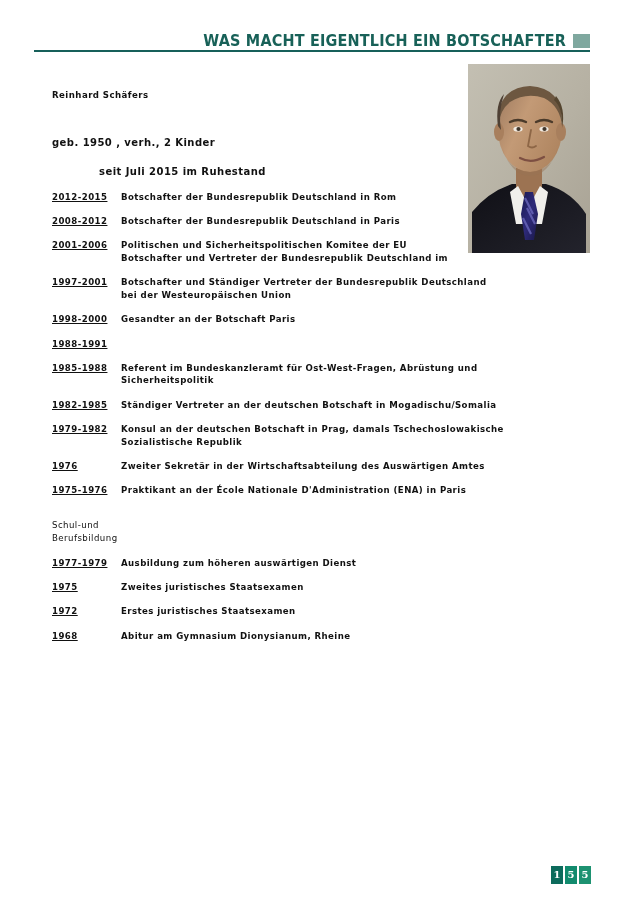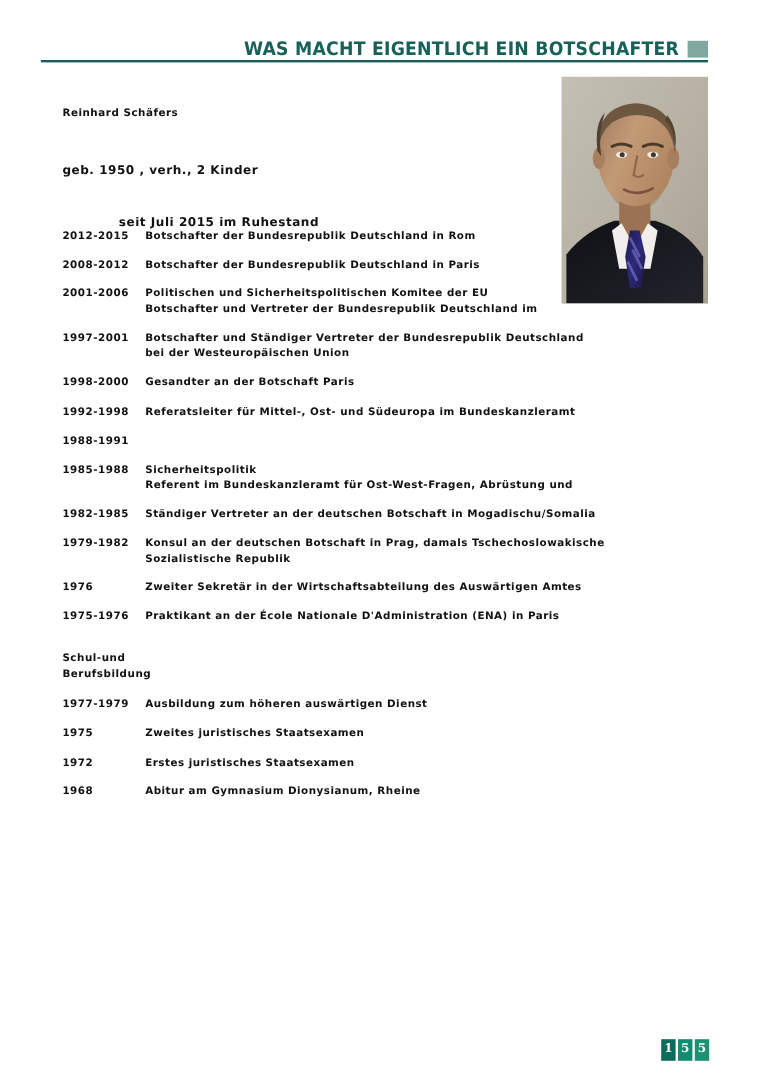--- a/index.html
+++ b/index.html
@@ -98,36 +98,37 @@
     margin-bottom: 11.5px;
   }
   .entry-date {
     width: 69px;
     flex: 0 0 69px;
     font-size: 8.6px;
     font-weight: bold;
     letter-spacing: 0.45px;
     color: #111;
     line-height: 1.48;
+    text-decoration: underline;
   }
   .entry-desc {
     flex: 1 1 auto;
     font-size: 8.6px;
     font-weight: bold;
     letter-spacing: 0.42px;
     color: #111;
     line-height: 1.48;
   }
   .entry-desc .l2 { display: block; }
 
   .section-heading {
     margin-top: 22px;
     margin-bottom: 12px;
     font-size: 8.6px;
-    font-weight: bold;
+    font-weight: normal;
     letter-spacing: 0.45px;
     color: #111;
     line-height: 1.52;
   }
   .section-heading span { display: block; }
 
   
   .page-number {
     position: absolute;
     left: 551px;
@@ -216,21 +217,21 @@
     <path d="M52 94 Q63 100 76 93" stroke="#7d4f42" stroke-width="2.2" fill="none" stroke-linecap="round"></path>
 
     <path d="M34 84 Q44 112 62 112 Q80 112 90 84 Q84 106 62 108 Q40 106 34 84 Z" fill="#9a7354" opacity="0.45"></path>
   </svg>
 </div>
 
 <div class="name-line">Reinhard Schäfers</div>
 
 <div class="personal-line" style="top:137px;">geb. 1950 , verh., 2 Kinder</div>
 
-<div class="personal-line" style="top:180px;padding-left:47px;">seit Juli 2015 im Ruhestand</div>
+<div class="personal-line" style="top:166px;padding-left:47px;">seit Juli 2015 im Ruhestand</div>
 
 <div class="entries">
 
   <div id="career-entries">
       <div class="entry">
         <div class="entry-date">2012-2015</div>
         <div class="entry-desc">
           <span class="l2">Botschafter der Bundesrepublik Deutschland in Rom</span>
         </div>
       </div>
@@ -254,33 +255,27 @@
           <span class="l2">bei der Westeuropäischen Union</span>
         </div>
       </div>
       <div class="entry">
         <div class="entry-date">1998-2000</div>
         <div class="entry-desc">
           <span class="l2">Gesandter an der Botschaft Paris</span>
         </div>
       </div>
       <div class="entry">
-        <div class="entry-date">1992-1998</div>
-        <div class="entry-desc">
-          <span class="l2">Referatsleiter für Mittel-, Ost- und Südeuropa im Bundeskanzleramt</span>
-        </div>
-      </div>
-      <div class="entry">
         <div class="entry-date">1988-1991</div>
       </div>
       <div class="entry">
         <div class="entry-date">1985-1988</div>
         <div class="entry-desc">
+          <span class="l2">Referent im Bundeskanzleramt für Ost-West-Fragen, Abrüstung und</span>
           <span class="l2">Sicherheitspolitik</span>
-          <span class="l2">Referent im Bundeskanzleramt für Ost-West-Fragen, Abrüstung und</span>
         </div>
       </div>
       <div class="entry">
         <div class="entry-date">1982-1985</div>
         <div class="entry-desc">
           <span class="l2">Ständiger Vertreter an der deutschen Botschaft in Mogadischu/Somalia</span>
         </div>
       </div>
       <div class="entry">
         <div class="entry-date">1979-1982</div>

